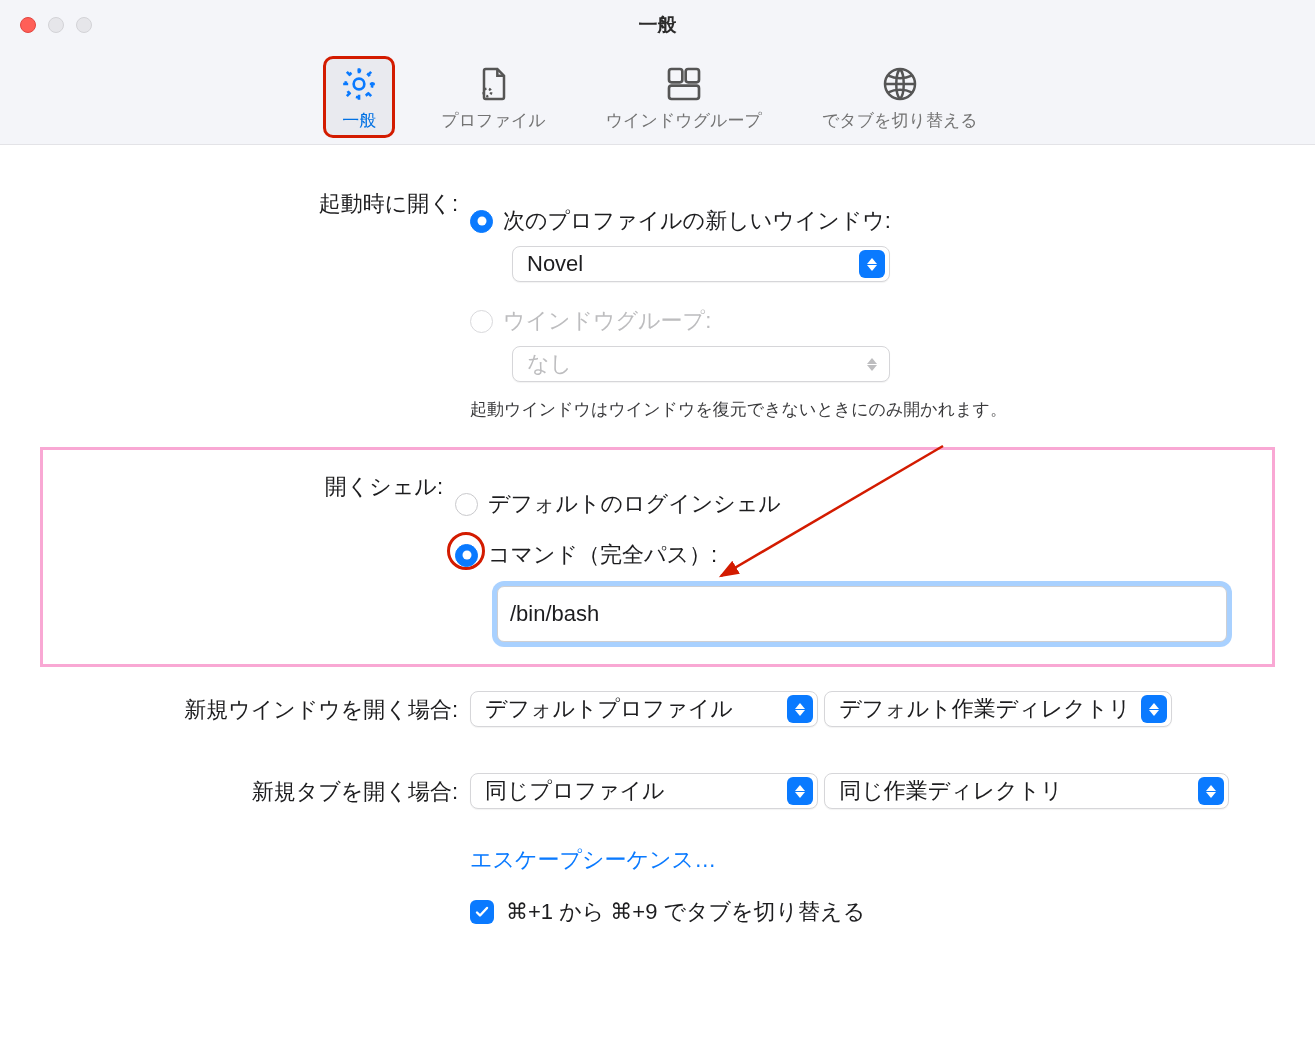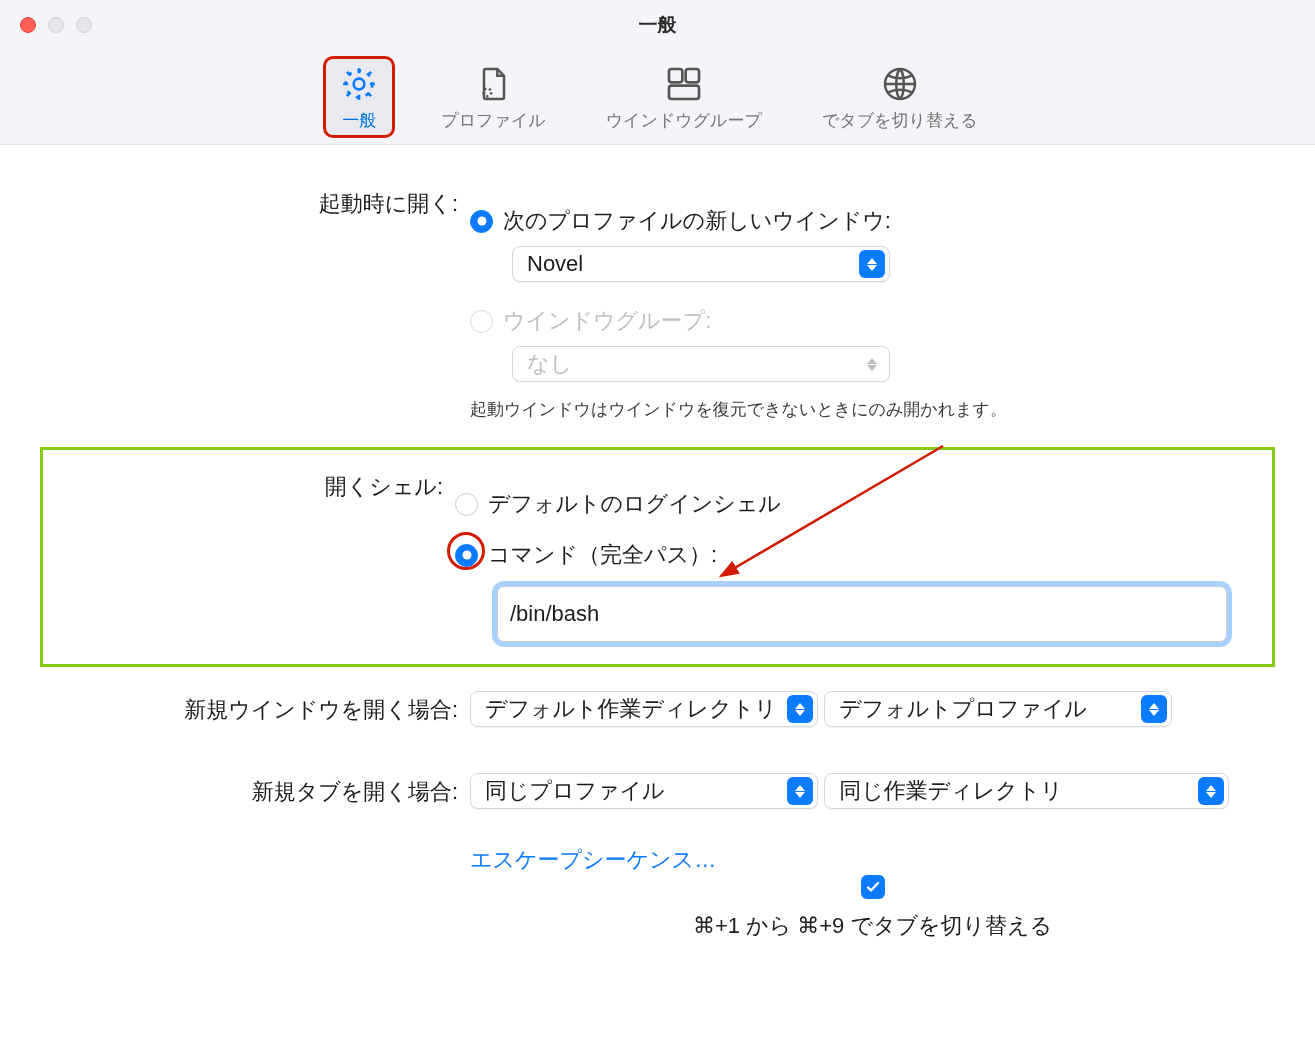--- a/index.html
+++ b/index.html
@@ -106,21 +106,21 @@
     .select-chevrons.disabled { background: transparent; }
     .chev-up, .chev-down { width: 0; height: 0; border-left: 5px solid transparent; border-right: 5px solid transparent; }
     .chev-up { border-bottom: 6px solid #fff; }
     .chev-down { border-top: 6px solid #fff; }
     .select-chevrons.disabled .chev-up { border-bottom-color: #bdbdbf; }
     .select-chevrons.disabled .chev-down { border-top-color: #bdbdbf; }
     
     .helper-text { font-size: 17px; color: #3a3a3c; margin-top: 16px; margin-bottom: 18px; }
     
     .red-box {
-      border: 3px solid #84cc16;
+      border: 3px solid #f9a8d4;
       padding: 18px 18px 22px 0;
       margin-bottom: 24px;
       position: relative;
     }
     .red-circle {
       position: absolute;
       width: 38px; height: 38px;
       border: 3px solid #d31b00;
       border-radius: 50%;
       pointer-events: none;
@@ -259,30 +259,30 @@
         <div style="margin-left:42px;">
           <input class="text-input" type="text" value="/bin/bash" style="">
         </div>
       </div>
     </div>
   </div>
 
   <div class="row" style="margin-bottom:4px;">
     <div class="row-label">新規ウインドウを開く場合:</div>
     <div class="row-controls">
-      <div class="select" style="width:348px;">
-        <span class="select-val">デフォルト作業ディレクトリ</span>
+      <div class="select" style="width:348px; margin-bottom:14px;">
+        <span class="select-val">デフォルトプロファイル</span>
         <div style="flex:1"></div>
         <div class="select-chevrons">
           <div class="chev-up"></div>
             <div class="chev-down"></div>
         </div>
       </div>
-      <div class="select" style="width:348px; margin-bottom:14px;">
-        <span class="select-val">デフォルトプロファイル</span>
+      <div class="select" style="width:348px;">
+        <span class="select-val">デフォルト作業ディレクトリ</span>
         <div style="flex:1"></div>
         <div class="select-chevrons">
           <div class="chev-up"></div>
             <div class="chev-down"></div>
         </div>
       </div>
     </div>
   </div>
 
   <div class="row" style="margin-top:28px;">
@@ -300,21 +300,21 @@
         <span class="select-val">同じ作業ディレクトリ</span>
         <div style="flex:1"></div>
         <div class="select-chevrons">
           <div class="chev-up"></div>
             <div class="chev-down"></div>
         </div>
       </div>
       <div style="margin-top:22px;">
         <span class="link">エスケープシーケンス…</span>
       </div>
-      <div class="checkbox-row" style="flex-direction:column;">
+      <div class="checkbox-row" style="margin-top:22px;">
         <div class="checkbox">
           <svg width="16" height="16" viewBox="0 0 16 16">
             <path d="M3 8.5l3 3 7-7.5" stroke="#fff" stroke-width="2.4" fill="none" stroke-linecap="round" stroke-linejoin="round"></path>
           </svg>
         </div>
         <span>⌘+1 から ⌘+9 でタブを切り替える</span>
       </div>
     </div>
   </div>
 

